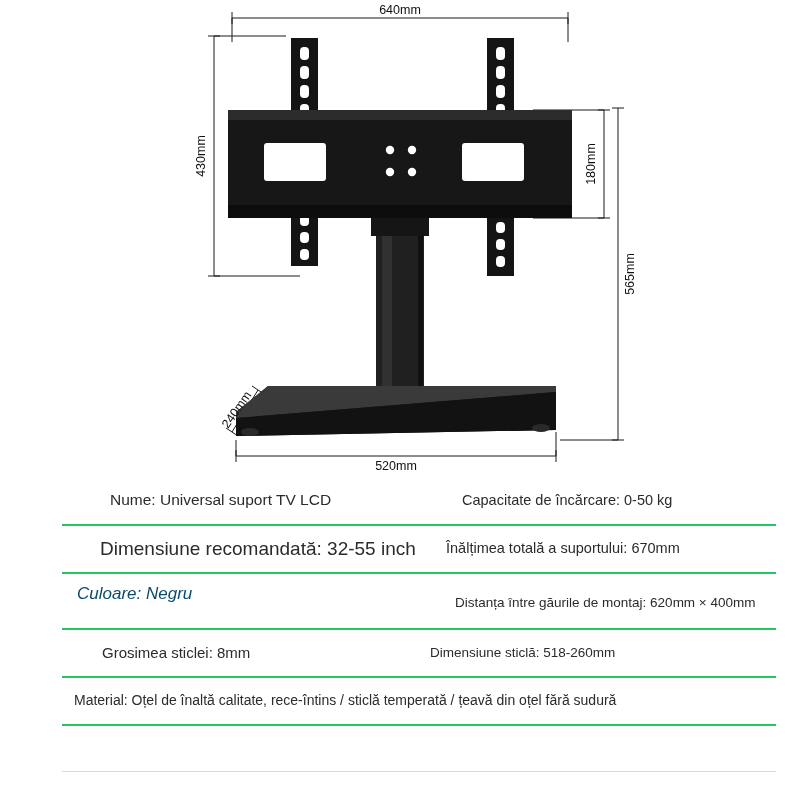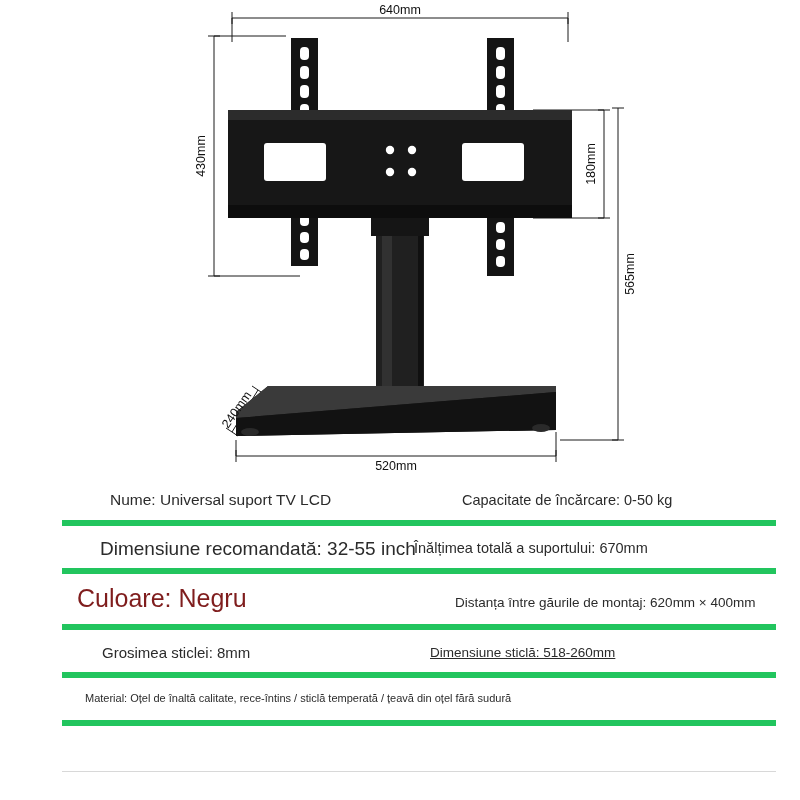--- a/index.html
+++ b/index.html
@@ -36,21 +36,21 @@
   
   .specs {
     position: absolute;
     left: 62px;
     top: 478px;
     width: 714px;
     height: 310px;
   }
   .spec-row {
     position: relative;
-    border-bottom: 6px solid #22c55e;
+    border-bottom: 2px solid #22c55e;
     box-sizing: border-box;
   }
   .spec-row:last-child {
     border-bottom: 1px solid #d8d8d8;
   }
   .spec-cell {
     position: absolute;
     color: #2b2b2b;
     white-space: nowrap;
   }
@@ -72,51 +72,51 @@
     top: 14px;
     font-size: 14.5px;
     margin-left: 28px;
   }
   .c-left-2 {
     left: 38px;
     top: 12px;
     font-size: 19px;
   }
   .c-right-2 {
-    left: 352px;
+    left: 384px;
     top: 14px;
     font-size: 14.5px;
   }
   .c-left-3 {
     left: 15px;
     top: 10px;
-    font-size: 25px;
-    color: #7f1d1d;
+    font-size: 17px;
+    color: #0c4a6e;
+    font-style: italic;
   }
   .c-right-3 {
     left: 393px;
     top: 21px;
     font-size: 13.5px;
   }
   .c-left-4 {
     left: 40px;
     top: 14px;
     font-size: 15px;
     text-align: right;
   }
   .c-right-4 {
     left: 368px;
     top: 15px;
     font-size: 13.5px;
-    text-decoration: underline;
   }
   .c-full-5 {
-    left: 23px;
-    top: 14px;
-    font-size: 11px;
+    left: 12px;
+    top: 14px;
+    font-size: 14px;
   }
 </style>
 </head>
 <body>
 
 <div id="page">
 
   <div class="diagram">
     <svg width="800" height="480" viewBox="0 0 800 480" xmlns="http://www.w3.org/2000/svg">
 

